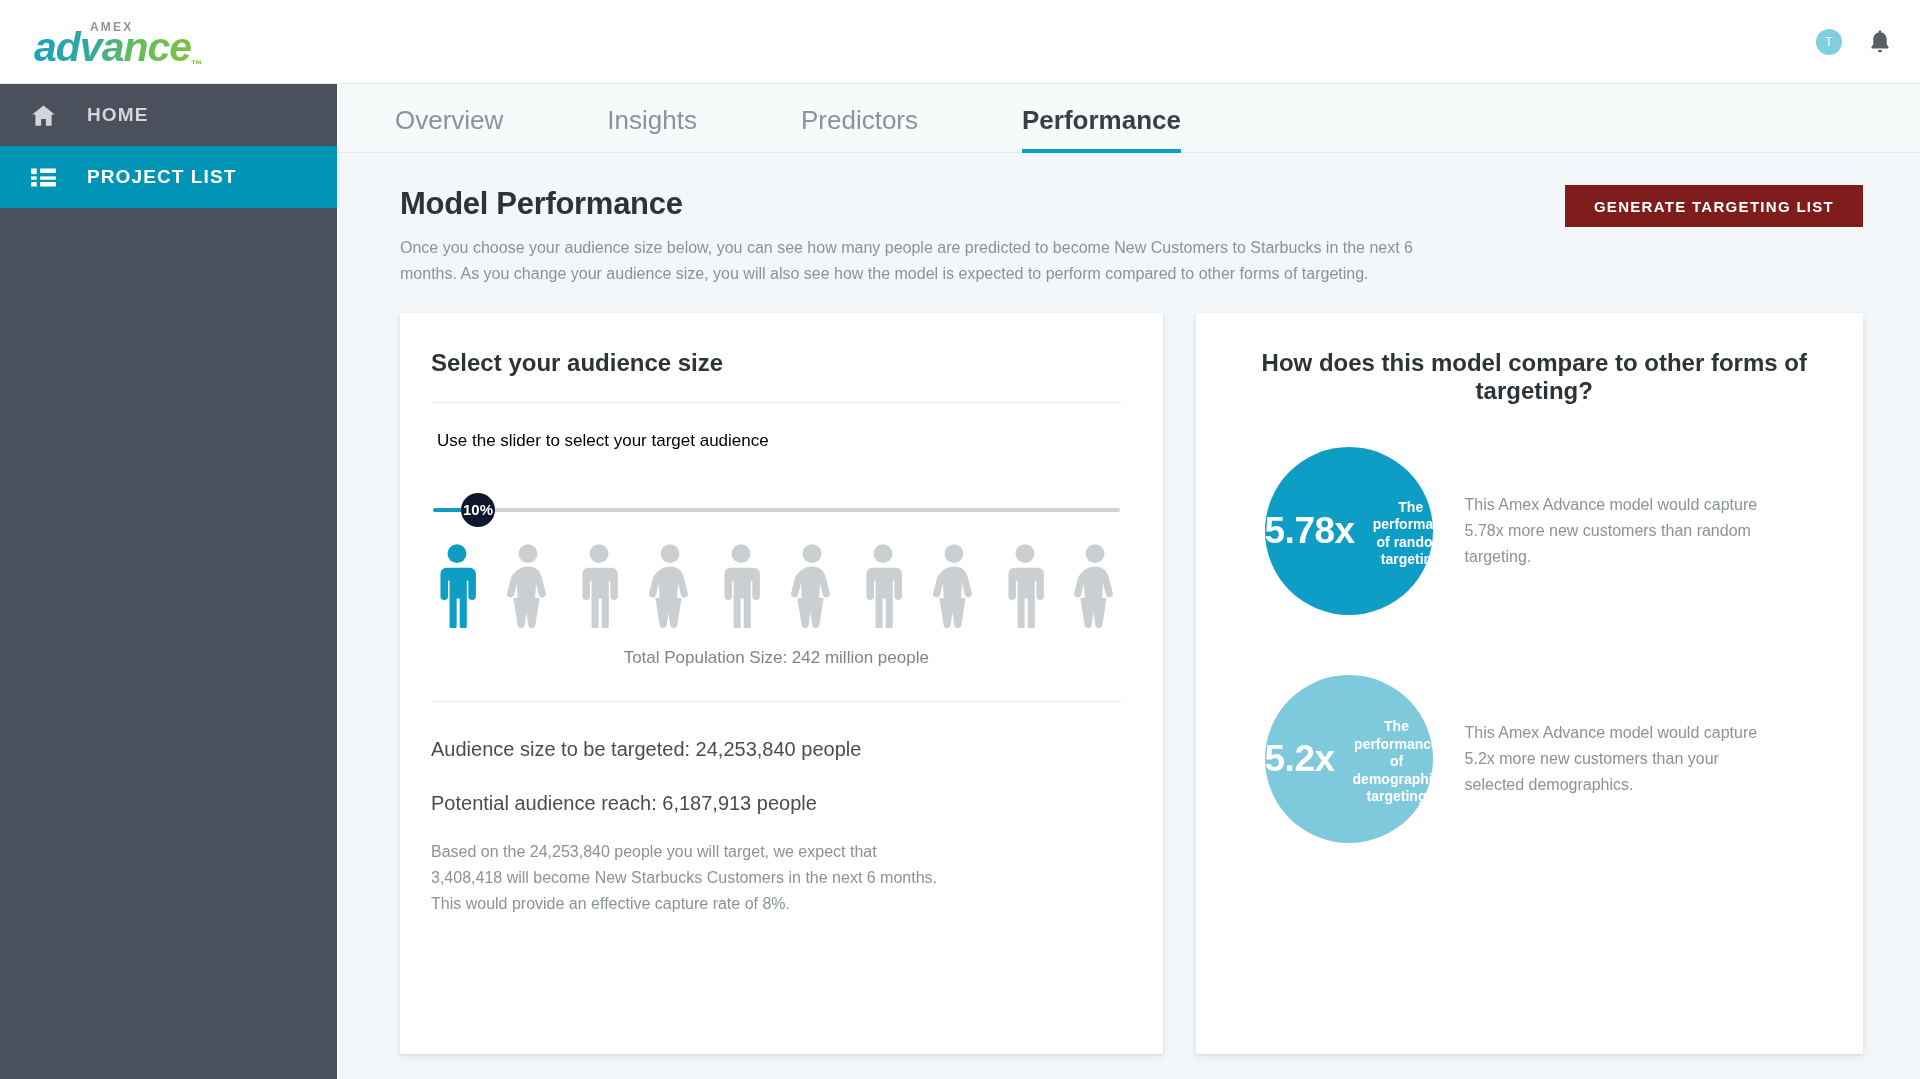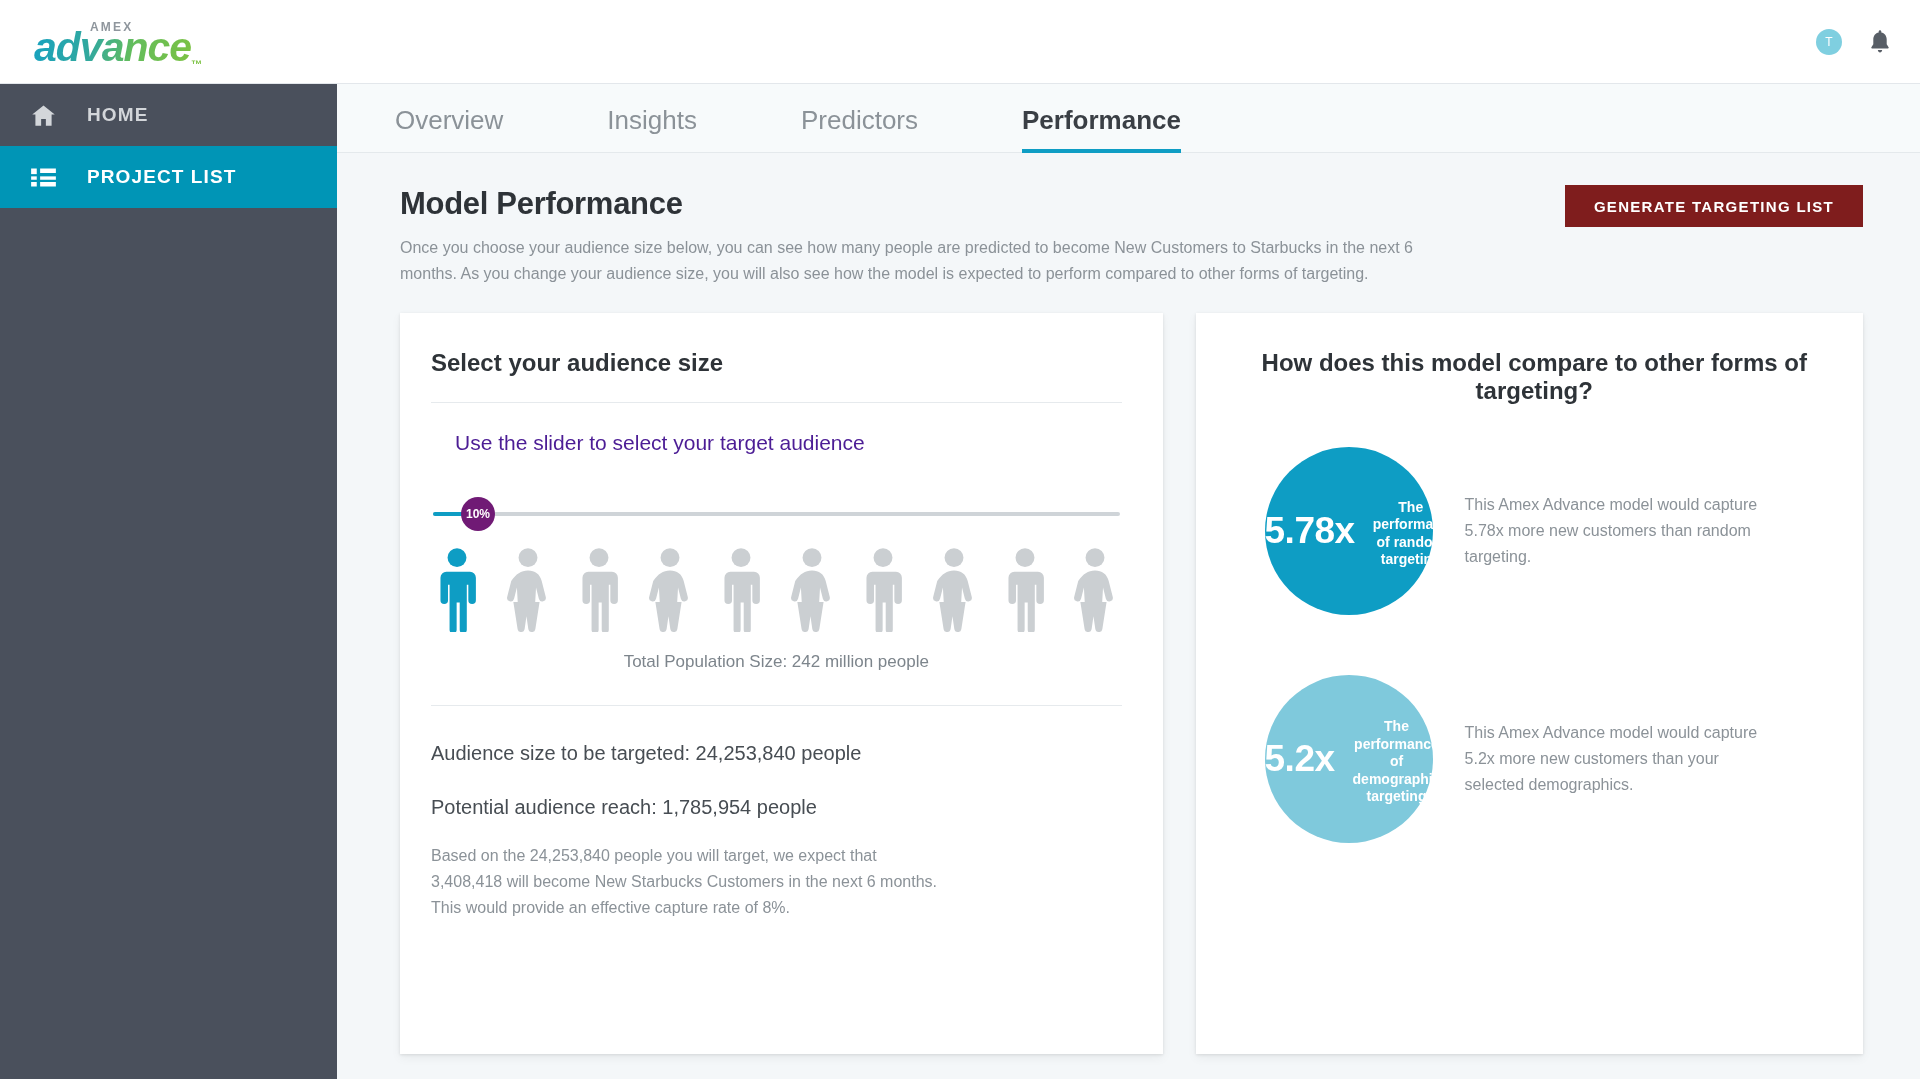--- a/index.html
+++ b/index.html
@@ -172,23 +172,23 @@
 
   .card-title {
     font-size: 24px;
     font-weight: bold;
     color: #2e3338;
   }
   .card-title.center { text-align: center; }
   .hr { height: 1px; background: #e6eaed; margin: 25px 0 0 0; }
 
   .slider-label {
-    font-size: 21px;
-    color: #4c1d95;
-    margin: 28px 0 0 24px;
+    font-size: 17px;
+    color: #000000;
+    margin: 28px 0 0 6px;
   }
 
   
   .slider-row {
     position: relative;
     margin: 42px 2px 0 2px;
     height: 34px;
   }
   .slider-track {
     position: absolute;
@@ -203,23 +203,23 @@
     width: 36px;
     height: 4px;
     background: #0e9dc4;
     border-radius: 2px;
   }
   .slider-knob {
     position: absolute;
     top: 0; left: 28px;
     width: 34px; height: 34px;
     border-radius: 50%;
-    background: #701a75;
+    background: #0f172a;
     color: #ffffff;
-    font-size: 12px;
+    font-size: 15px;
     font-weight: bold;
     display: flex; align-items: center; justify-content: center;
   }
 
   .people-row {
     display: flex;
     justify-content: space-between;
     margin: 16px 2px 0 2px;
   }
   .person { width: 48px; height: 85px; display: block; }
@@ -399,21 +399,21 @@
         <svg class="person" viewBox="0 0 40 72">
           <circle cx="20" cy="9" r="8" fill="#cbcfd2"></circle>
           <path d="M20 20c6 0 10 3 11.6 8.8l3.4 13.4a3 3 0 0 1-5.8 1.6l-2.4-9.4-.7 12.2h3.7l-3.6 23a3 3 0 0 1-5.9 0l-1.6-11-1.6 11a3 3 0 0 1-5.9 0l-3.6-23h3.7l-.7-12.2-2.4 9.4a3 3 0 0 1-5.8-1.6l3.4-13.4C10 23 14 20 20 20z" fill="#cbcfd2"></path>
         </svg>
       </div>
 
       <div class="pop-total">Total Population Size: 242 million people</div>
       <div class="hr2"></div>
 
       <div class="stat-line first">Audience size to be targeted: 24,253,840 people</div>
-      <div class="stat-line">Potential audience reach: 1,785,954 people</div>
+      <div class="stat-line">Potential audience reach: 6,187,913 people</div>
       <div class="explain">Based on the 24,253,840 people you will target, we expect that 3,408,418 will become New Starbucks Customers in the next 6 months. This would provide an effective capture rate of 8%.</div>
     </div>
 
     <div class="card card-right">
       <div class="card-title center">How does this model compare to other forms of targeting?</div>
 
       <div class="compare-row">
         <div class="bubble bubble-primary">
           <div class="bubble-value">5.78x</div>
           <div class="bubble-caption">The performace of random targeting</div>

